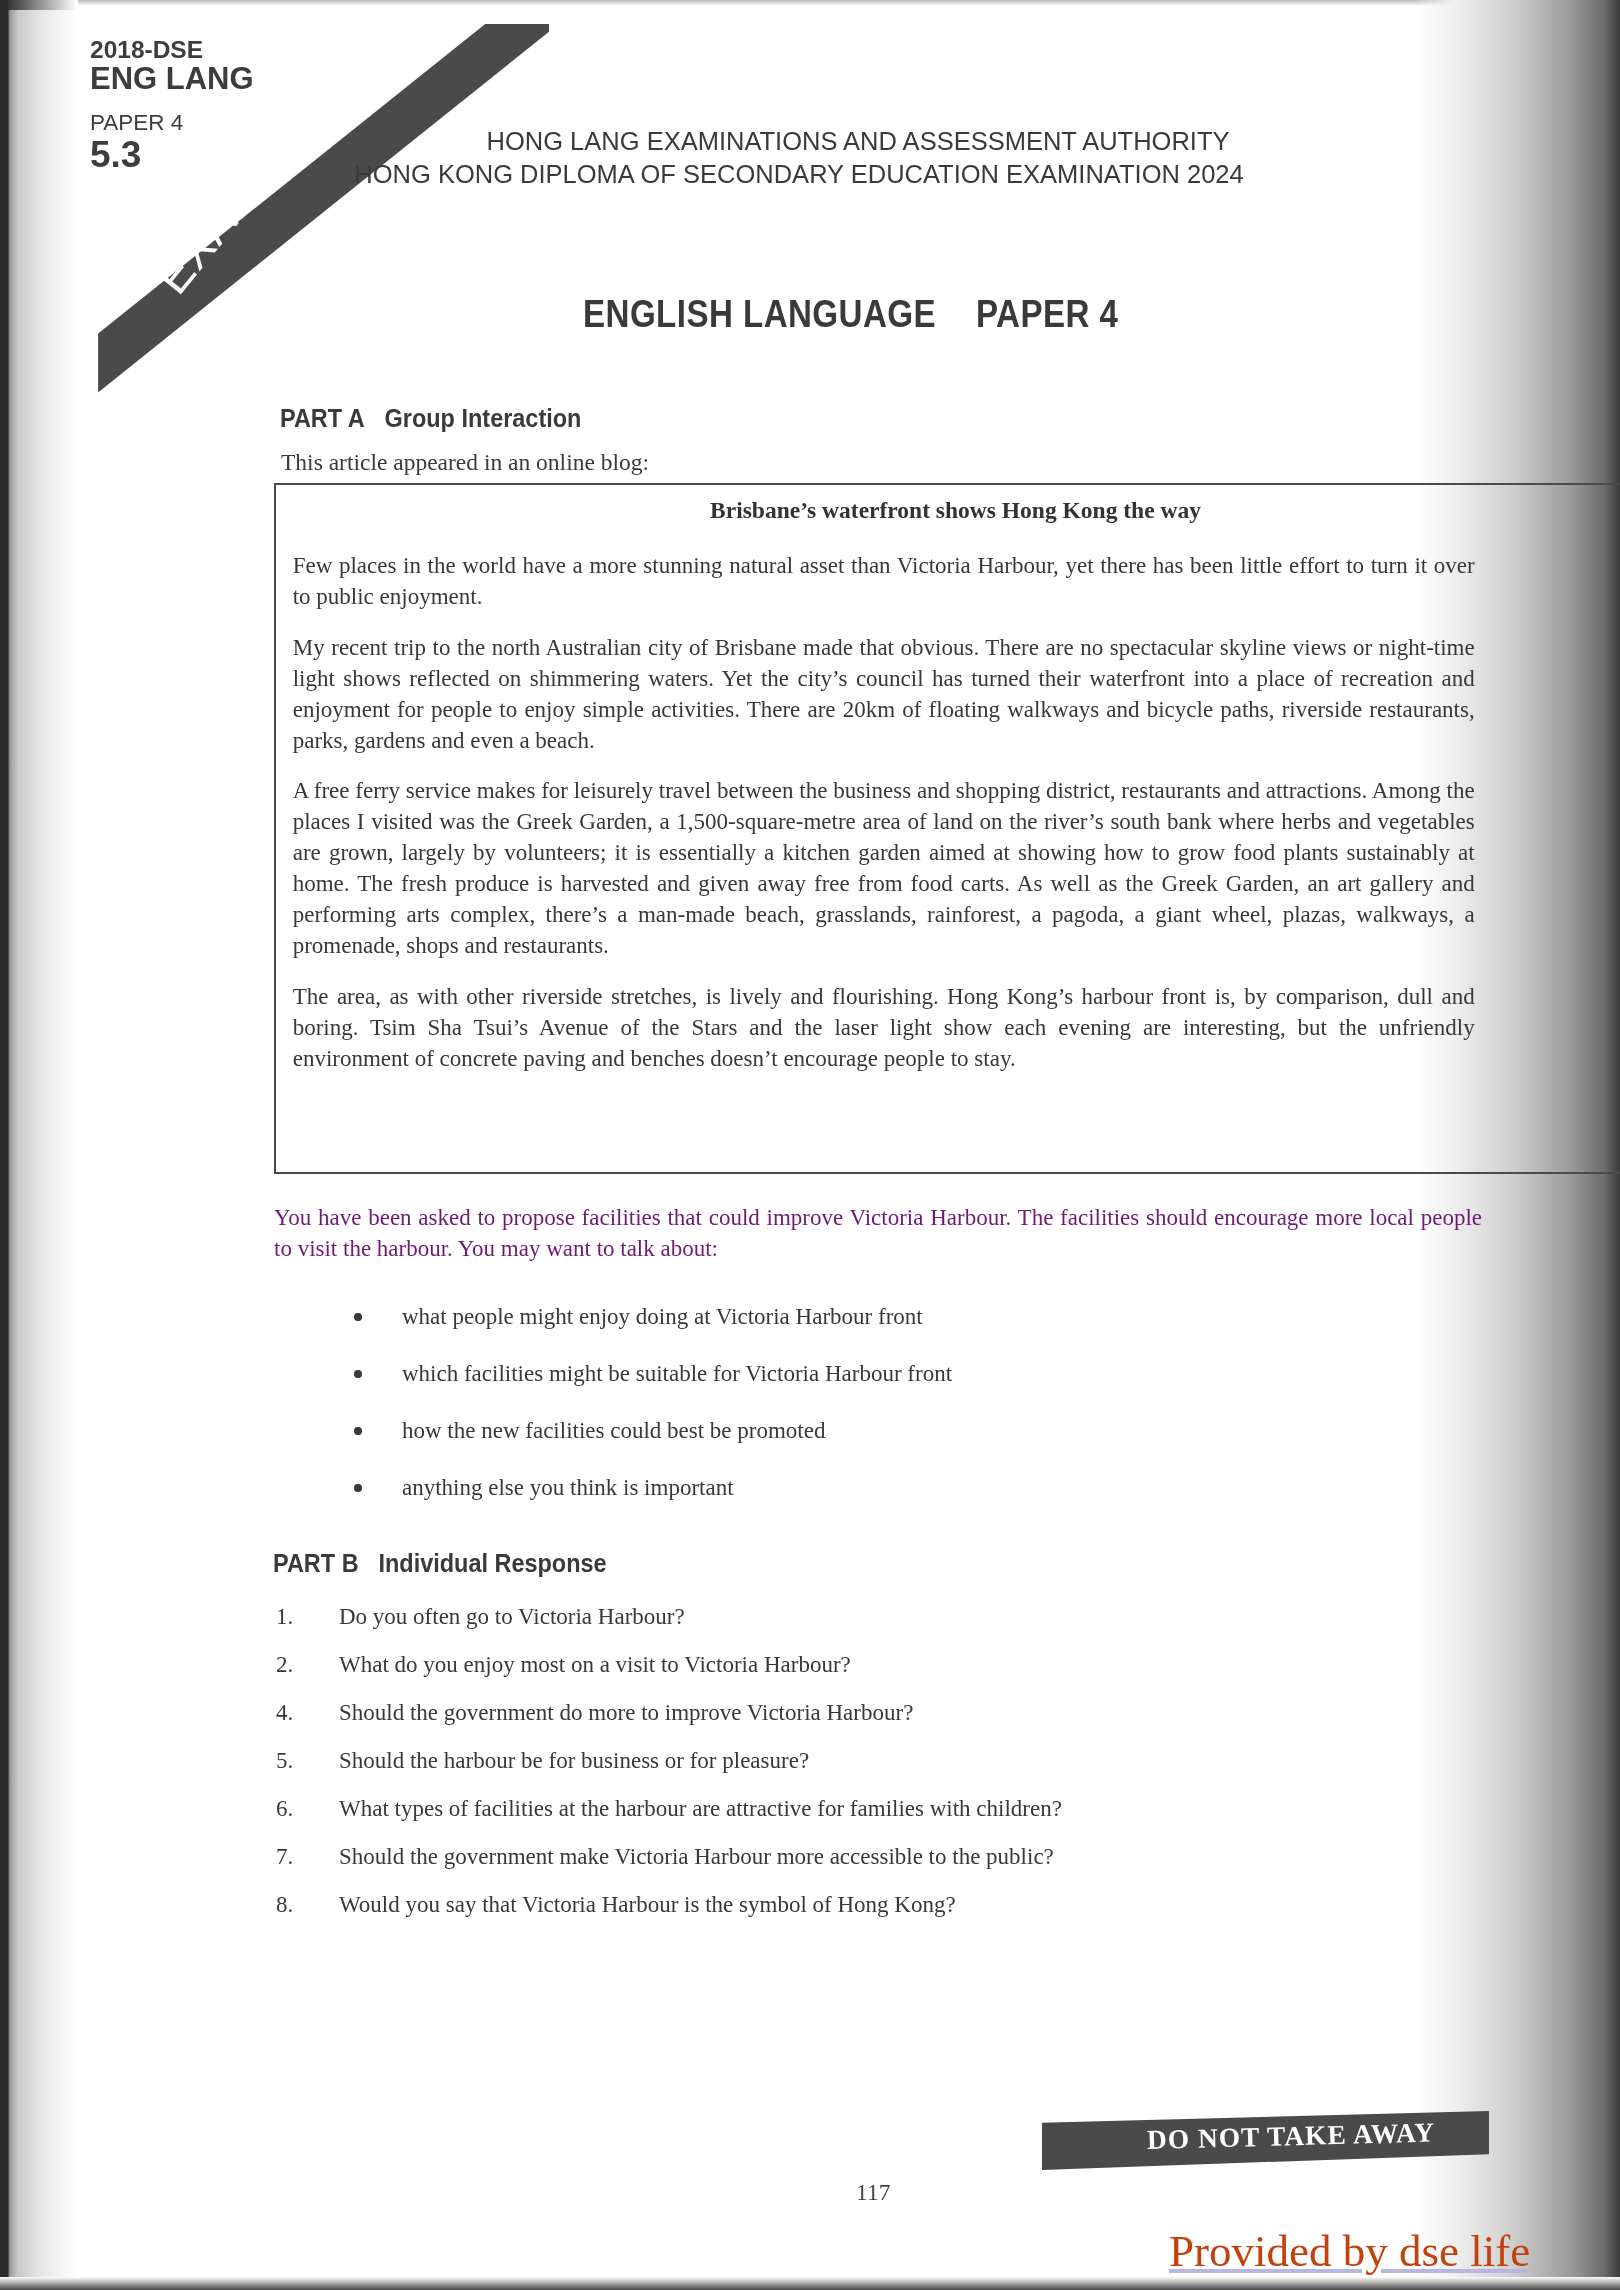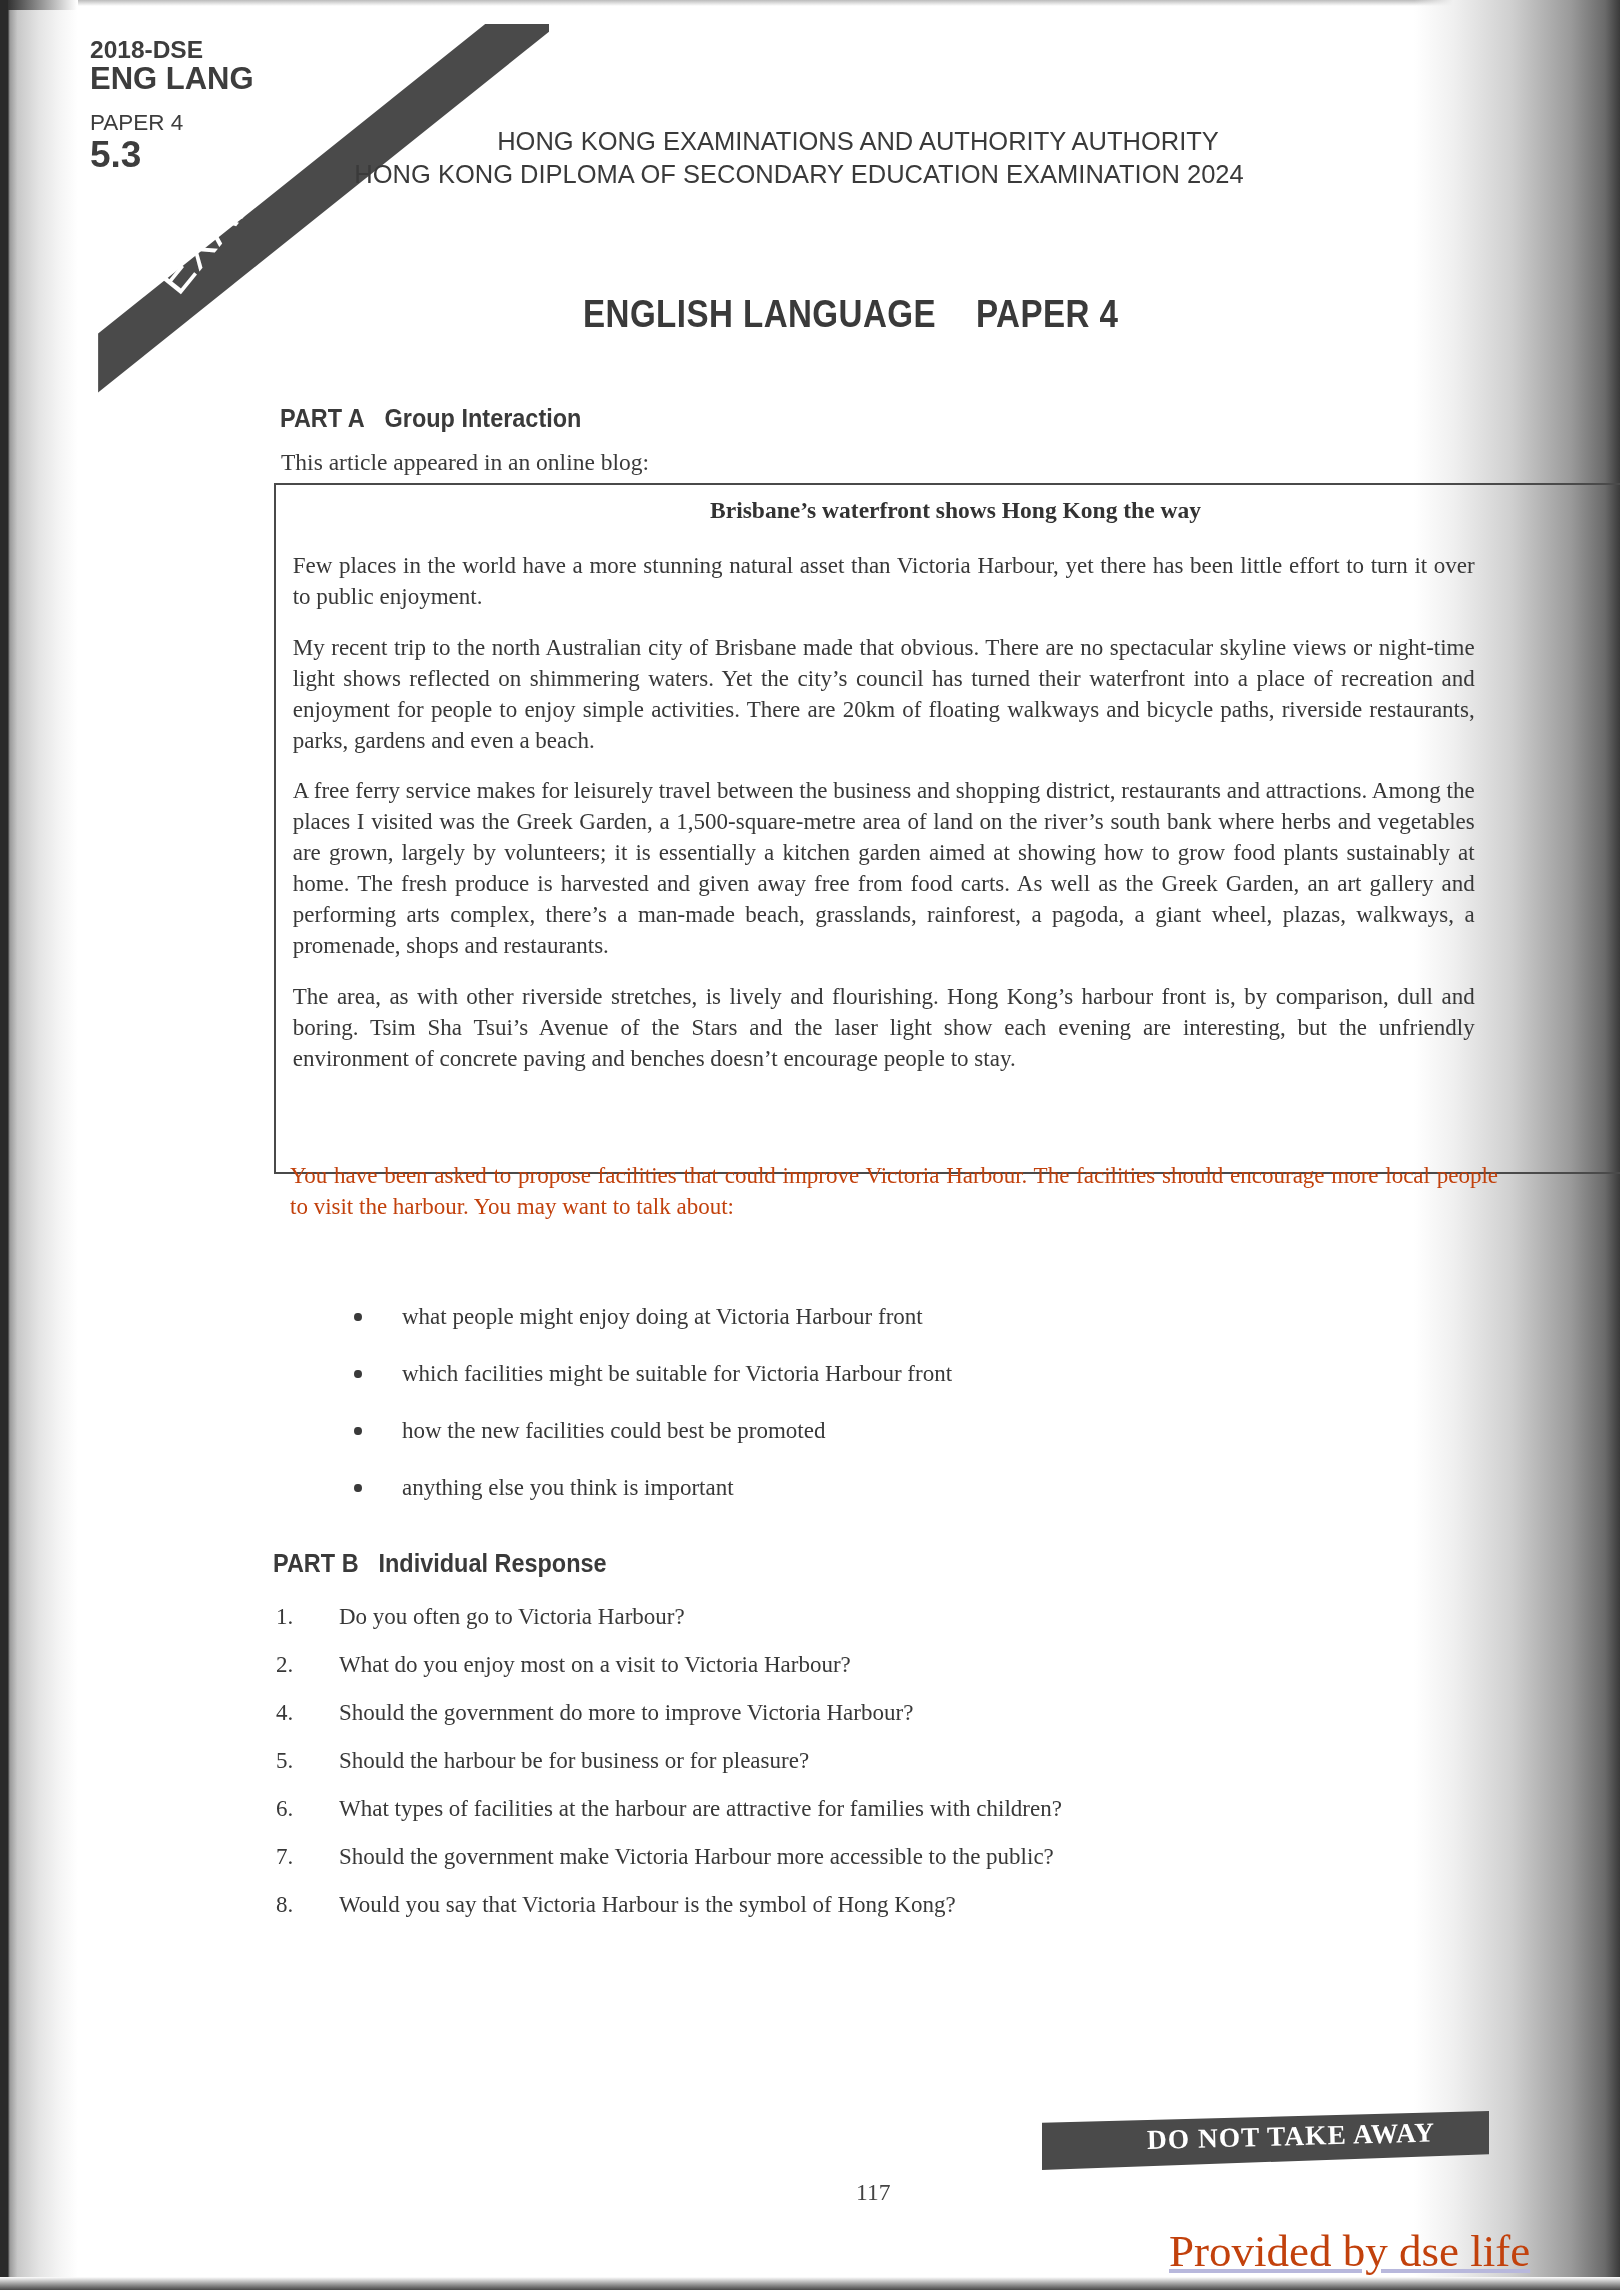--- a/index.html
+++ b/index.html
@@ -73,22 +73,22 @@
     position: absolute; left: 0; width: 100%; top: 11.8px; text-align: center;
     font-size: 23.5px; font-weight: bold; color: #333;
   }
   .article-body {
     position: absolute; left: 16.7px; top: 65px; width: 1182px;
     font-size: 23px; line-height: 31px; text-align: justify; color: #383838;
   }
   .article-body p { margin: 0 0 19.6px 0; }
 
   .prompt {
-    position: absolute; left: 274px; top: 1160px; width: 1208px;
-    font-size: 23px; line-height: 31px; text-align: justify; color: #c2410c; margin-left: 16px;
+    position: absolute; left: 274px; top: 1202px; width: 1208px;
+    font-size: 23px; line-height: 31px; text-align: justify; color: #701a75;
   }
   .bullets { position: absolute; left: 333px; top: 1284px; list-style: none; margin: 16px; padding: 0; }
   .bullets li { position: relative; font-size: 23px; height: 57px; line-height: 33px; padding-left: 53px; color: #383838; }
   .bullets li .dot { position: absolute; left: 4.9px; top: 12.7px; width: 7.8px; height: 8.8px; border-radius: 50%; background: #3a3a3a; }
 
   .questions { position: absolute; left: 273px; top: 1597px; list-style: none; margin: 3px; padding: 0; }
   .questions li { font-size: 23px; height: 48px; line-height: 33px; color: #383838; white-space: nowrap; }
   .questions .num { display: inline-block; width: 63px; }
 
   .page-number { position: absolute; left: 856px; top: 2179px; font-size: 23.5px; color: #444; }
@@ -119,21 +119,21 @@
 </svg>
 
 <div class="code">
   <div class="c1">2018-DSE</div>
   <div class="c2">ENG LANG</div>
   <div class="c3">PAPER 4</div>
   <div class="c4">5.3</div>
 </div>
 
 <div class="hkeaa">
-  <div>HONG KONG EXAMINATIONS AND AUTHORITY AUTHORITY</div>
+  <div>HONG LANG EXAMINATIONS AND ASSESSMENT AUTHORITY</div>
   <div class="h2">HONG KONG DIPLOMA OF SECONDARY EDUCATION EXAMINATION 2024</div>
 </div>
 
 <div class="main-title">
   <span>ENGLISH LANGUAGE</span><span class="gap"></span><span>PAPER 4</span>
 </div>
 
 <div class="section-head part-a">
   <span>PART A</span><span class="gap"></span><span>Group Interaction</span>
 </div>

